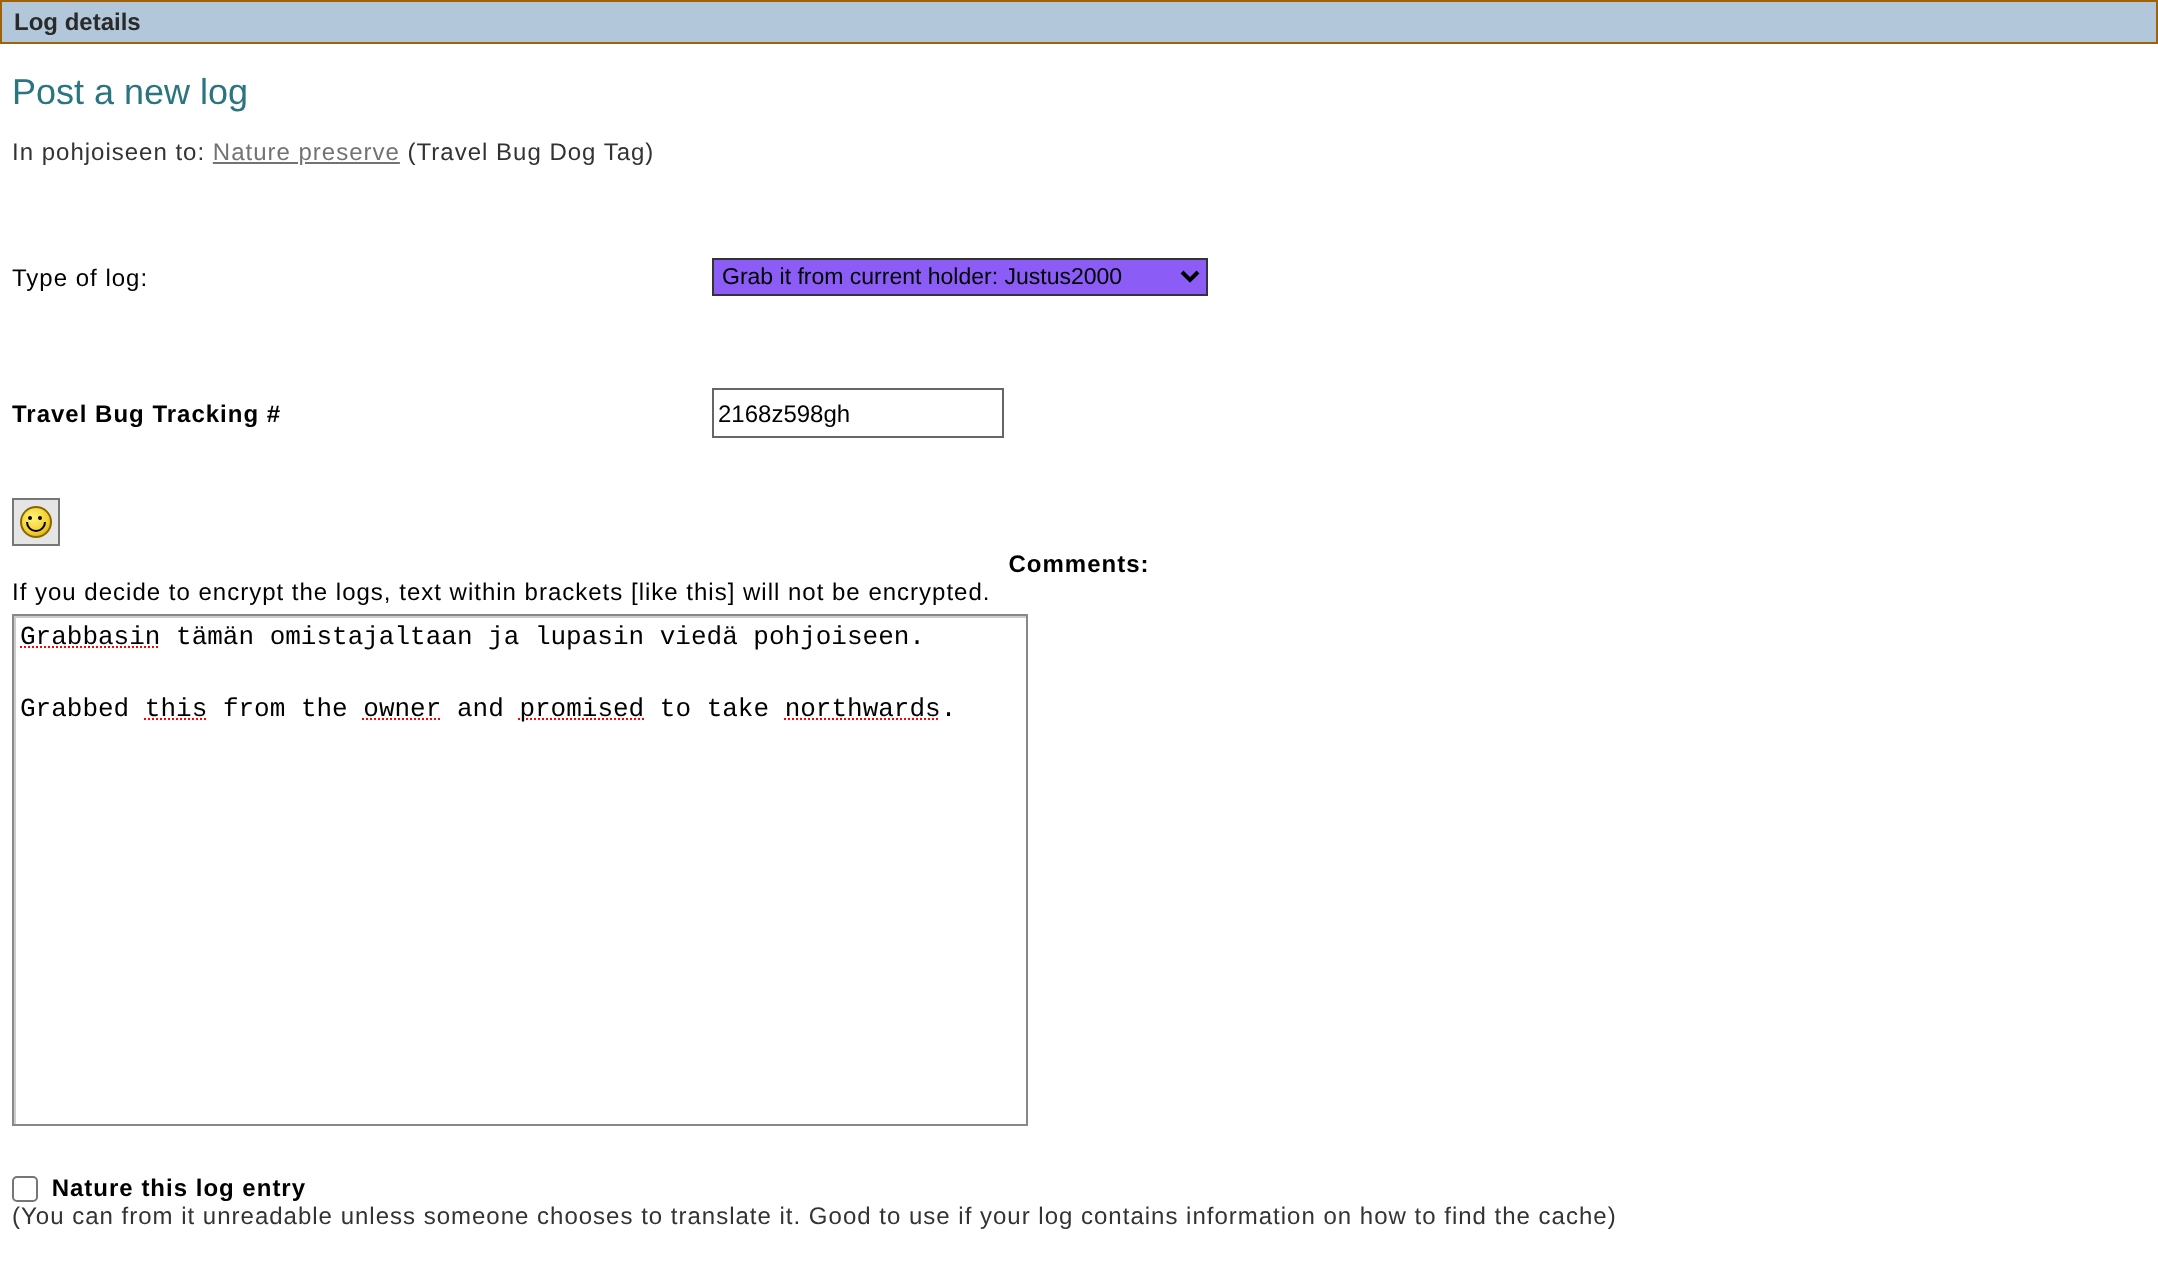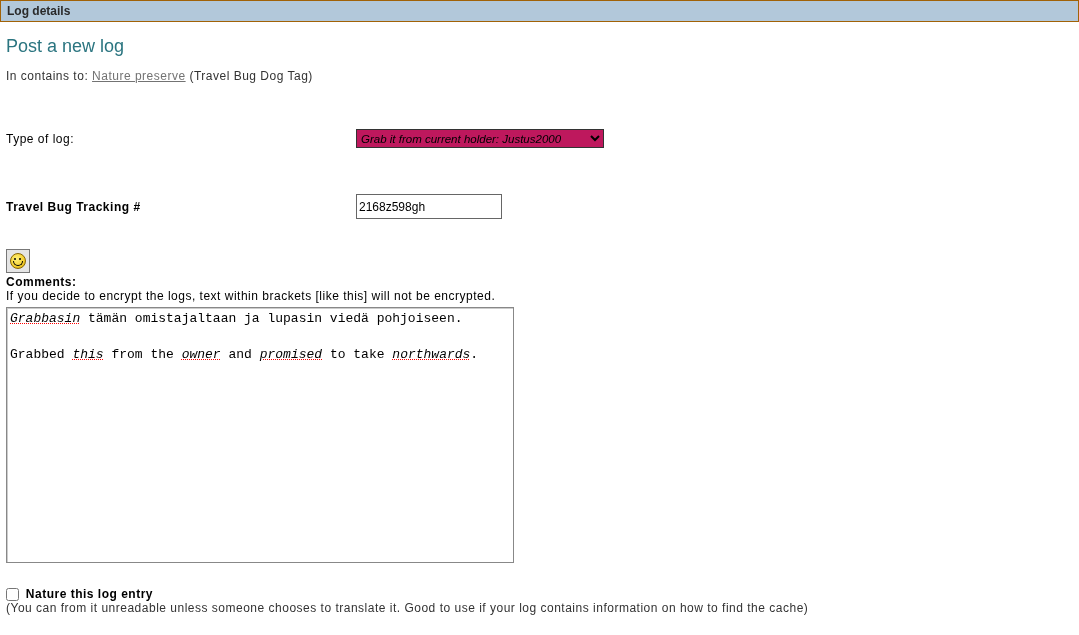--- a/index.html
+++ b/index.html
@@ -43,24 +43,23 @@
     margin-top: 46px;
   }
   .form-row .label {
     width: 350px;
     letter-spacing: 0.5px;
   }
   .bold { font-weight: bold; }
   select {
     font-family: Arial, sans-serif;
     font-size: 11.5px;
-    background: #be185d;
+    background: #8b5cf6;
     border: 1px solid #333;
     height: 19px;
-    font-style: italic;
   }
   .type-select { width: 248px; }
   .month-select { width: 80px; }
   .day-select { width: 42px; }
   .year-select { width: 54px; }
   .tracking-input {
     font-family: Arial, sans-serif;
     font-size: 12px;
     border: 1px solid #666;
     height: 15px;
@@ -100,41 +99,41 @@
     width: 8px; height: 4px;
     border: 1px solid #000;
     border-top: none;
     background: transparent;
     border-radius: 0 0 8px 8px;
     left: 2px; top: 7px;
   }
   .comments-label {
     font-weight: bold;
     letter-spacing: 0.5px;
+    text-align: center;
   }
   .encrypt-hint {
     letter-spacing: 0.5px;
     margin-bottom: 4px;
   }
   .comments-area {
     font-family: "Courier New", monospace;
     font-size: 13px;
     width: 500px;
     height: 250px;
     padding: 2px 3px;
     border: 1px solid #888;
     resize: none;
     line-height: 1.4;
     box-shadow: inset 1px 1px 0 #ccc;
     overflow: auto;
   }
   .underlined-misspell {
     text-decoration: underline dotted red;
     text-decoration-thickness: 1px;
-    font-style: italic;
   }
   .word-spacer { display: inline; }
   .encrypt-row {
     margin-top: 24px;
     letter-spacing: 0.5px;
   }
   .encrypt-row label { font-weight: bold; }
   .encrypt-desc {
     color: #333;
     letter-spacing: 0.5px;
@@ -165,21 +164,21 @@
 
 <div class="header-bar">
   <span>Log details</span>
 </div>
 
 <div class="content">
 
   <div class="page-title">Post a new log</div>
 
   <div class="ref-line">
-    <span>In contains to: </span>
+    <span>In pohjoiseen to: </span>
     <a href="#" class="ref-link">Nature preserve</a>
     <span> (Travel Bug Dog Tag)</span>
   </div>
 
   <div class="form-row">
     <div class="label">Type of log:</div>
     <select class="type-select">
       <option selected="">Grab it from current holder: Justus2000</option>
     </select>
   </div>

